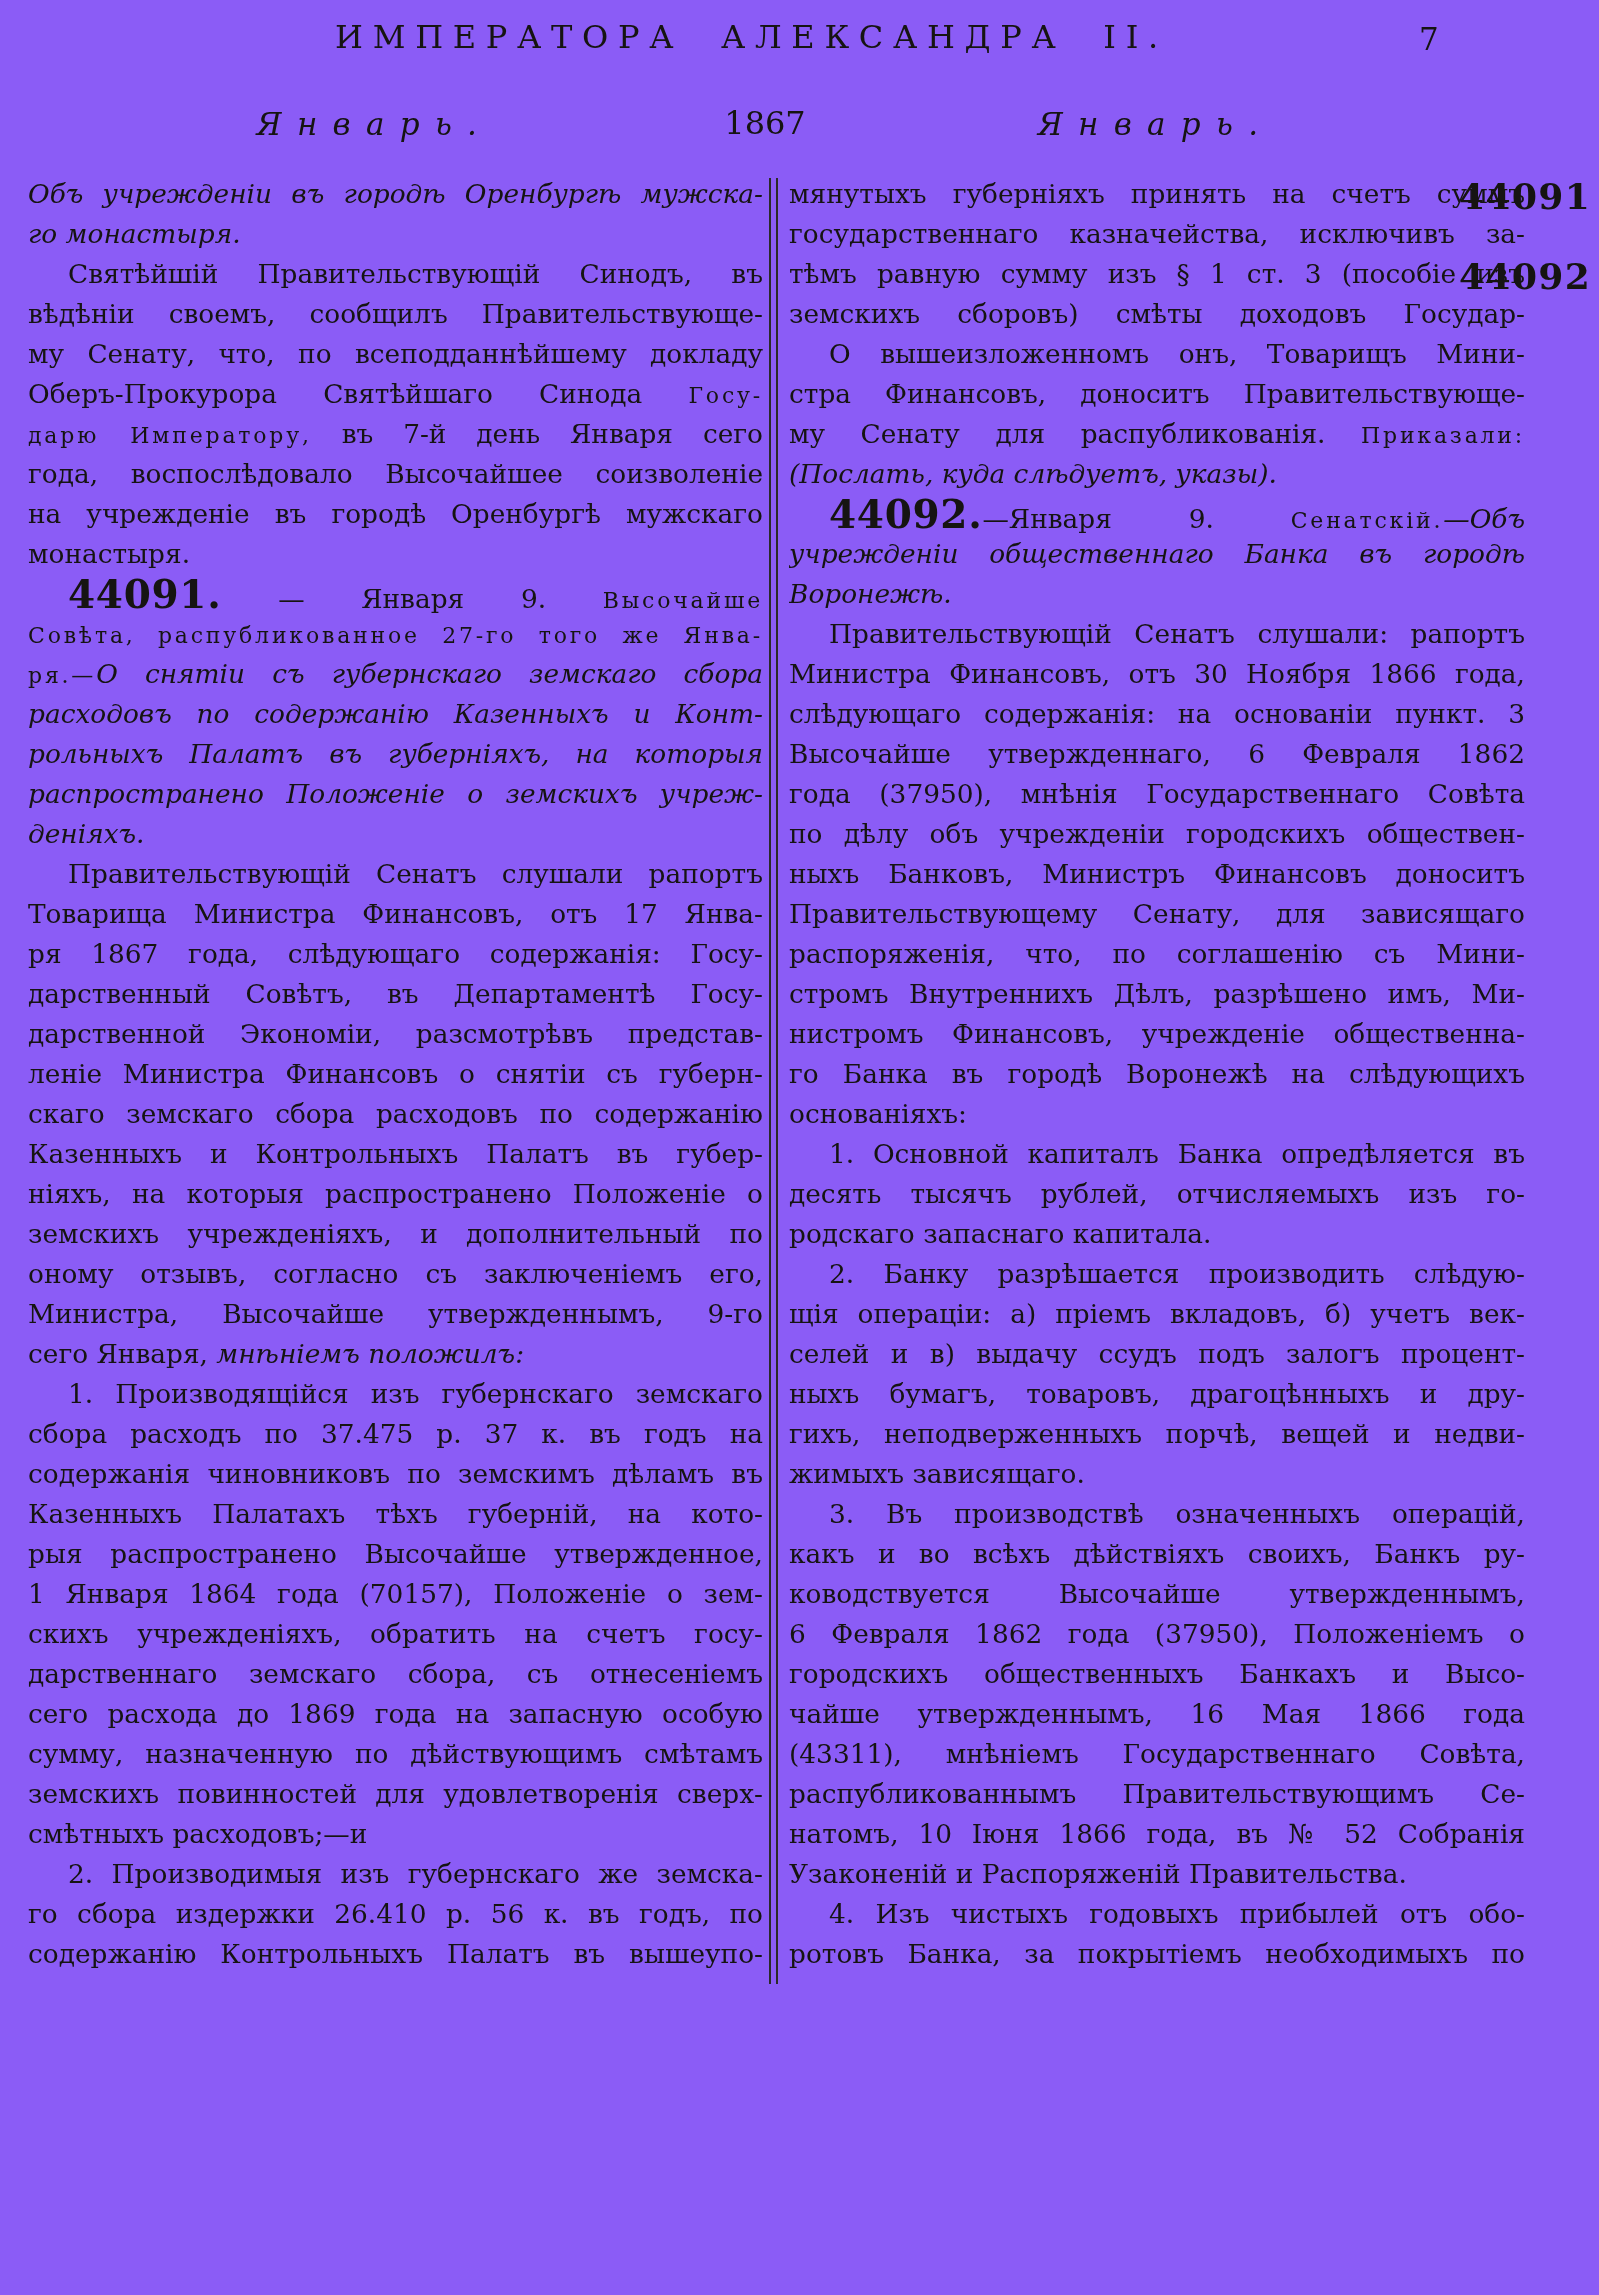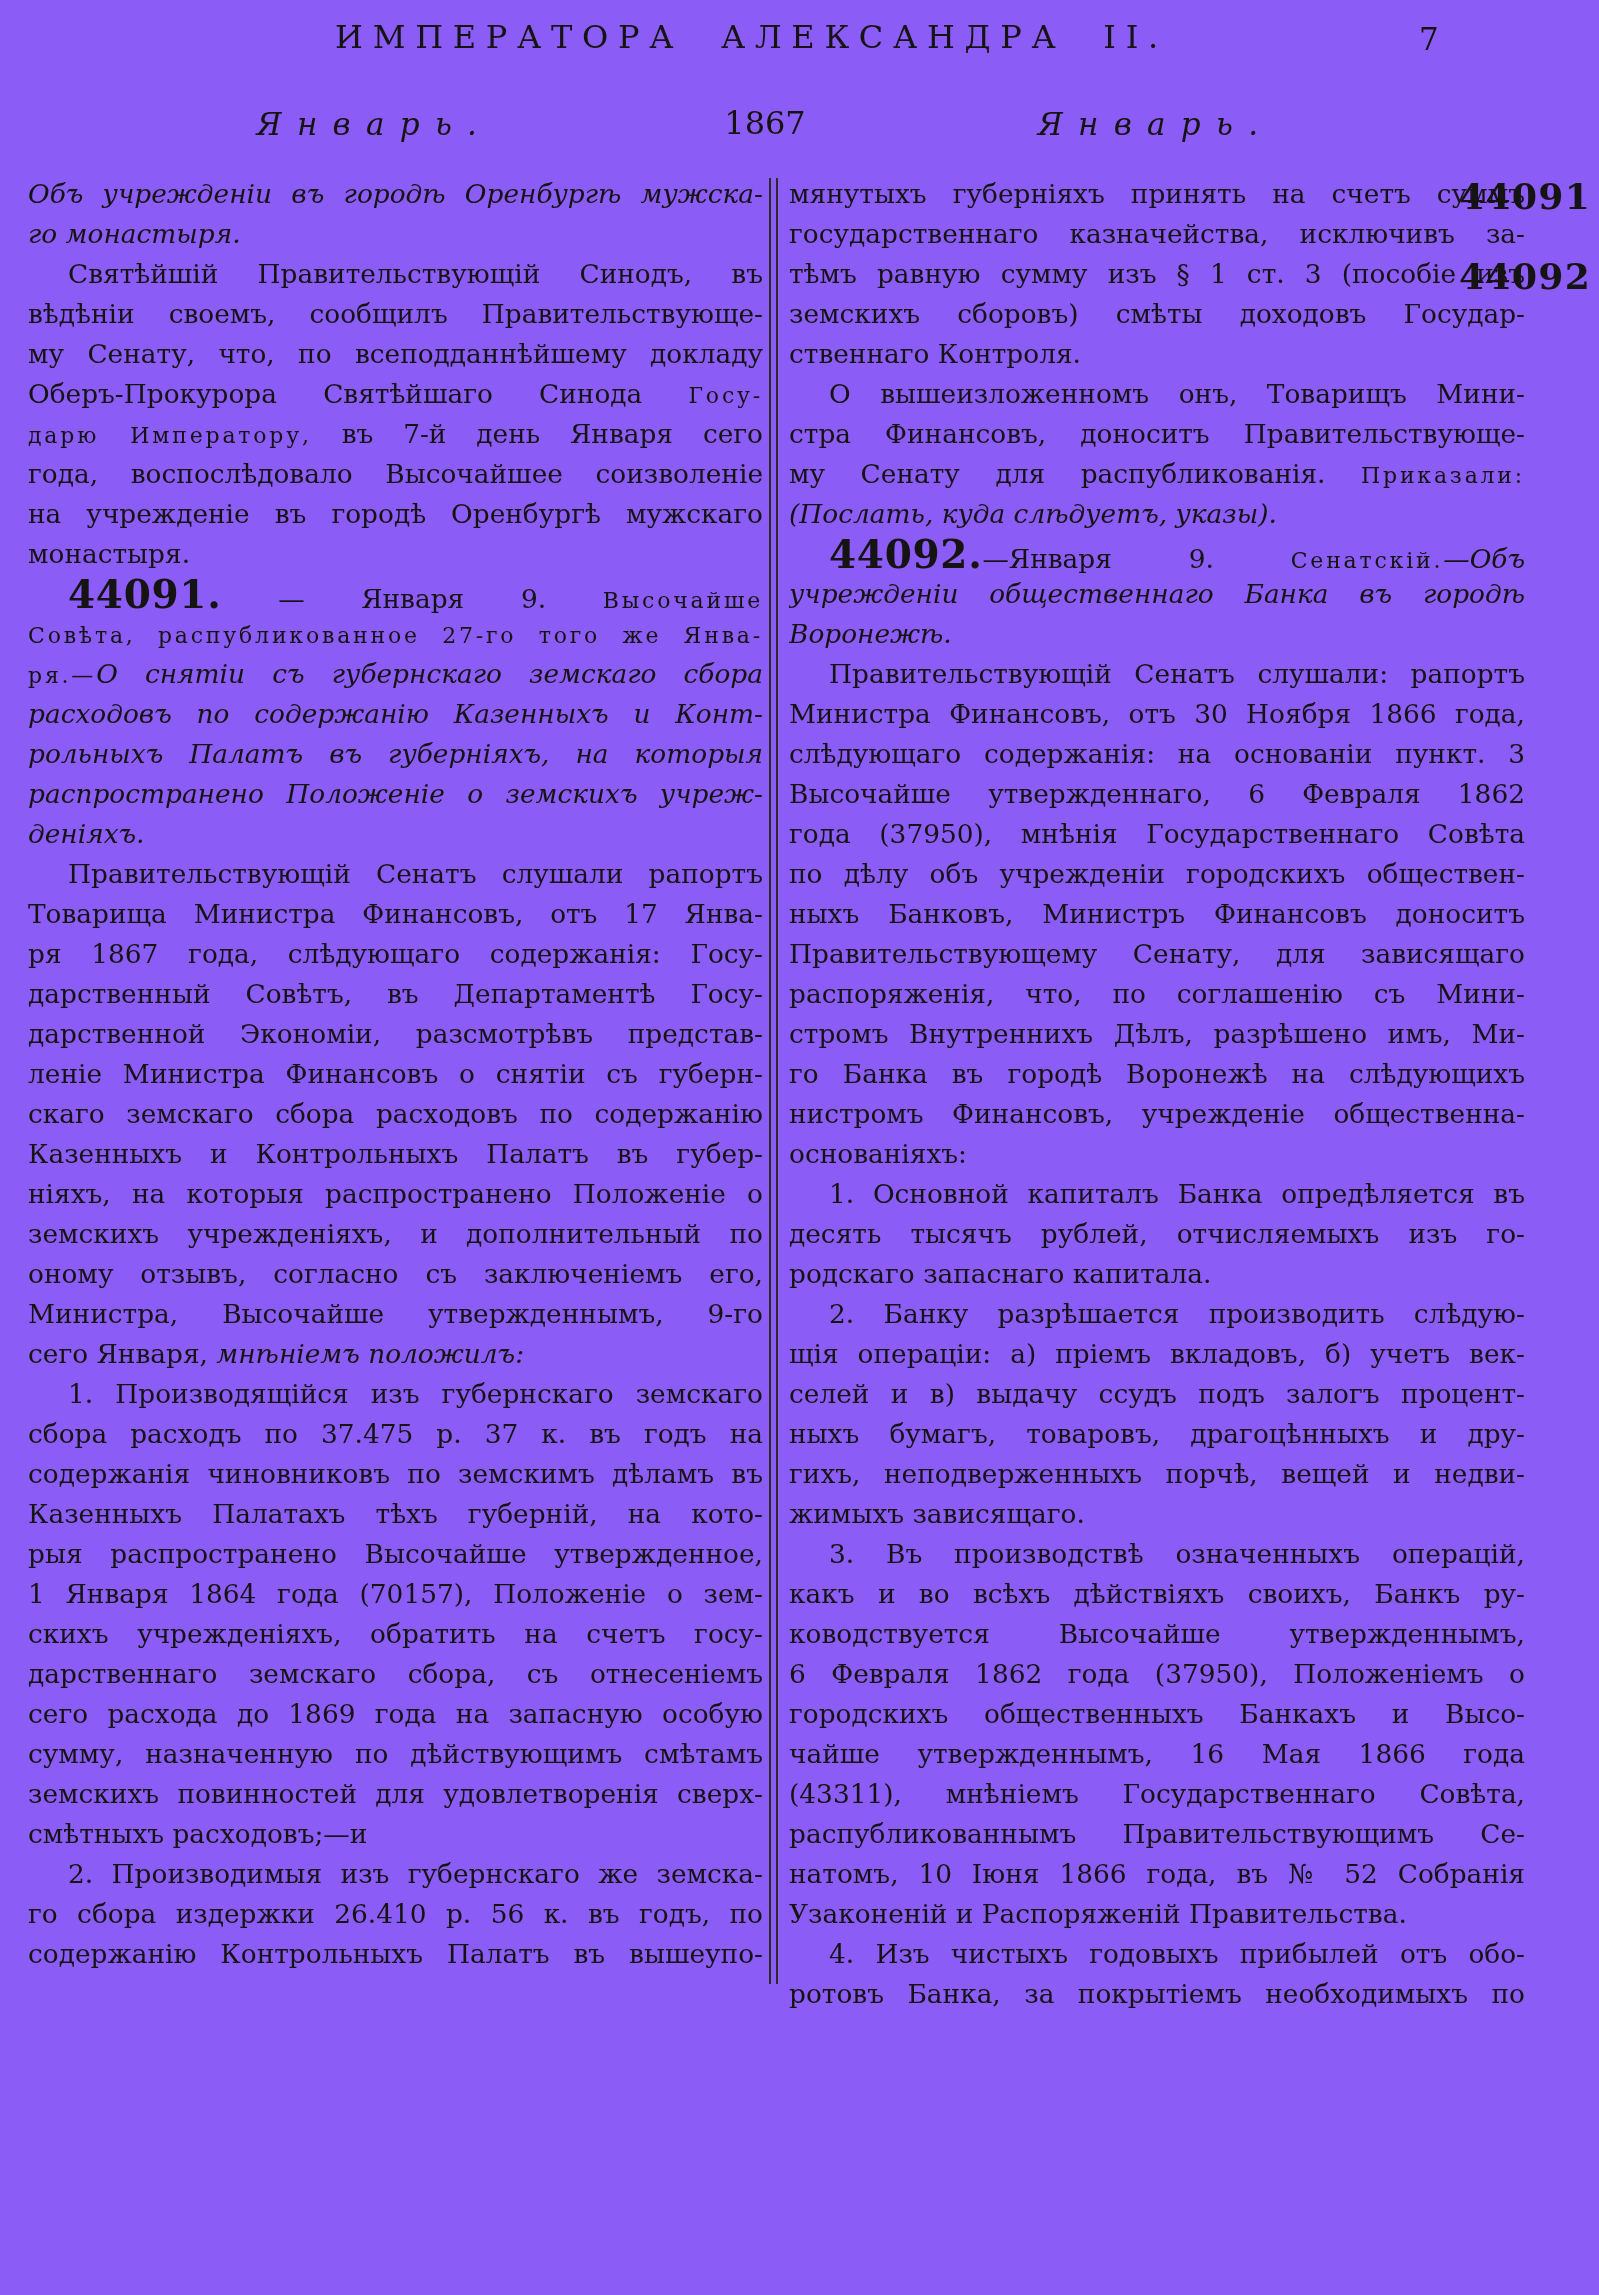--- a/index.html
+++ b/index.html
@@ -120,40 +120,39 @@
       <div class="line"><span class="r">содержанію Контрольныхъ Палатъ въ вышеупо-</span></div>
     </div>
 
   <div class="divider"></div>
 
   <div class="col col-right">
       <div class="line"><span class="r">мянутыхъ губерніяхъ принять на счетъ суммъ</span></div>
       <div class="line"><span class="r">государственнаго казначейства, исключивъ за-</span></div>
       <div class="line"><span class="r">тѣмъ равную сумму изъ § 1 ст. 3 (пособіе изъ</span></div>
       <div class="line"><span class="r">земскихъ сборовъ) смѣты доходовъ Государ-</span></div>
-      <div class="line end"><span class="r">ственнаго Контроля.</span></div>
       <div class="line ind"><span class="r">О вышеизложенномъ онъ, Товарищъ Мини-</span></div>
       <div class="line"><span class="r">стра Финансовъ, доноситъ Правительствующе-</span></div>
       <div class="line"><span class="r">му Сенату для распубликованія. </span><span class="sc">Приказали:</span></div>
       <div class="line end"><span class="i">(Послать, куда слѣдуетъ, указы).</span></div>
       <div class="line ind"><span class="b">44092.</span><span class="r">—Января 9. </span><span class="sc">Сенатскій.</span><span class="i">—Объ</span></div>
       <div class="line"><span class="i">учрежденіи общественнаго Банка въ городѣ</span></div>
       <div class="line end"><span class="i">Воронежѣ.</span></div>
       <div class="line ind"><span class="r">Правительствующій Сенатъ слушали: рапортъ</span></div>
       <div class="line"><span class="r">Министра Финансовъ, отъ 30 Ноября 1866 года,</span></div>
       <div class="line"><span class="r">слѣдующаго содержанія: на основаніи пункт. 3</span></div>
       <div class="line"><span class="r">Высочайше утвержденнаго, 6 Февраля 1862</span></div>
       <div class="line"><span class="r">года (37950), мнѣнія Государственнаго Совѣта</span></div>
       <div class="line"><span class="r">по дѣлу объ учрежденіи городскихъ обществен-</span></div>
       <div class="line"><span class="r">ныхъ Банковъ, Министръ Финансовъ доноситъ</span></div>
       <div class="line"><span class="r">Правительствующему Сенату, для зависящаго</span></div>
       <div class="line"><span class="r">распоряженія, что, по соглашенію съ Мини-</span></div>
       <div class="line"><span class="r">стромъ Внутреннихъ Дѣлъ, разрѣшено имъ, Ми-</span></div>
+      <div class="line"><span class="r">нистромъ Финансовъ, учрежденіе общественна-</span></div>
       <div class="line"><span class="r">го Банка въ городѣ Воронежѣ на слѣдующихъ</span></div>
-      <div class="line"><span class="r">нистромъ Финансовъ, учрежденіе общественна-</span></div>
       <div class="line end"><span class="r">основаніяхъ:</span></div>
       <div class="line ind"><span class="r">1. Основной капиталъ Банка опредѣляется въ</span></div>
       <div class="line"><span class="r">десять тысячъ рублей, отчисляемыхъ изъ го-</span></div>
       <div class="line end"><span class="r">родскаго запаснаго капитала.</span></div>
       <div class="line ind"><span class="r">2. Банку разрѣшается производить слѣдую-</span></div>
       <div class="line"><span class="r">щія операціи: а) пріемъ вкладовъ, б) учетъ век-</span></div>
       <div class="line"><span class="r">селей и в) выдачу ссудъ подъ залогъ процент-</span></div>
       <div class="line"><span class="r">ныхъ бумагъ, товаровъ, драгоцѣнныхъ и дру-</span></div>
       <div class="line"><span class="r">гихъ, неподверженныхъ порчѣ, вещей и недви-</span></div>
       <div class="line end"><span class="r">жимыхъ зависящаго.</span></div>

